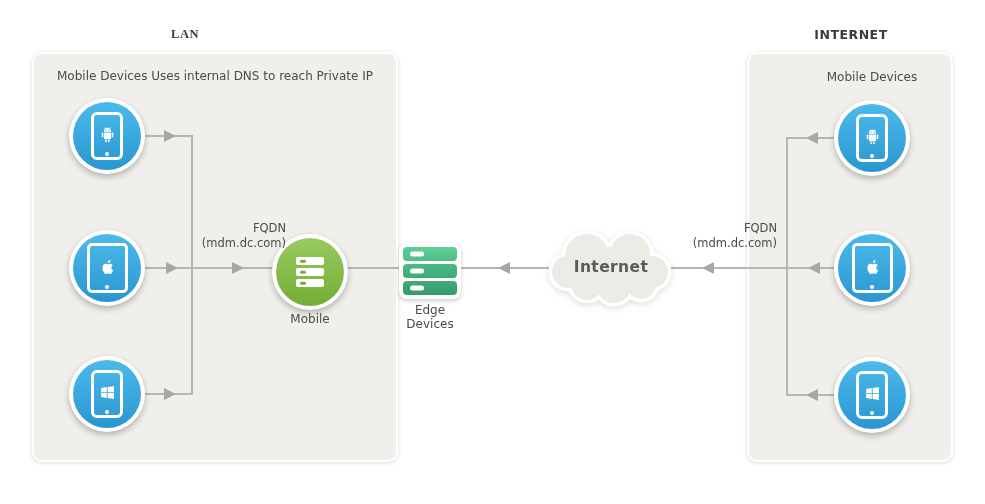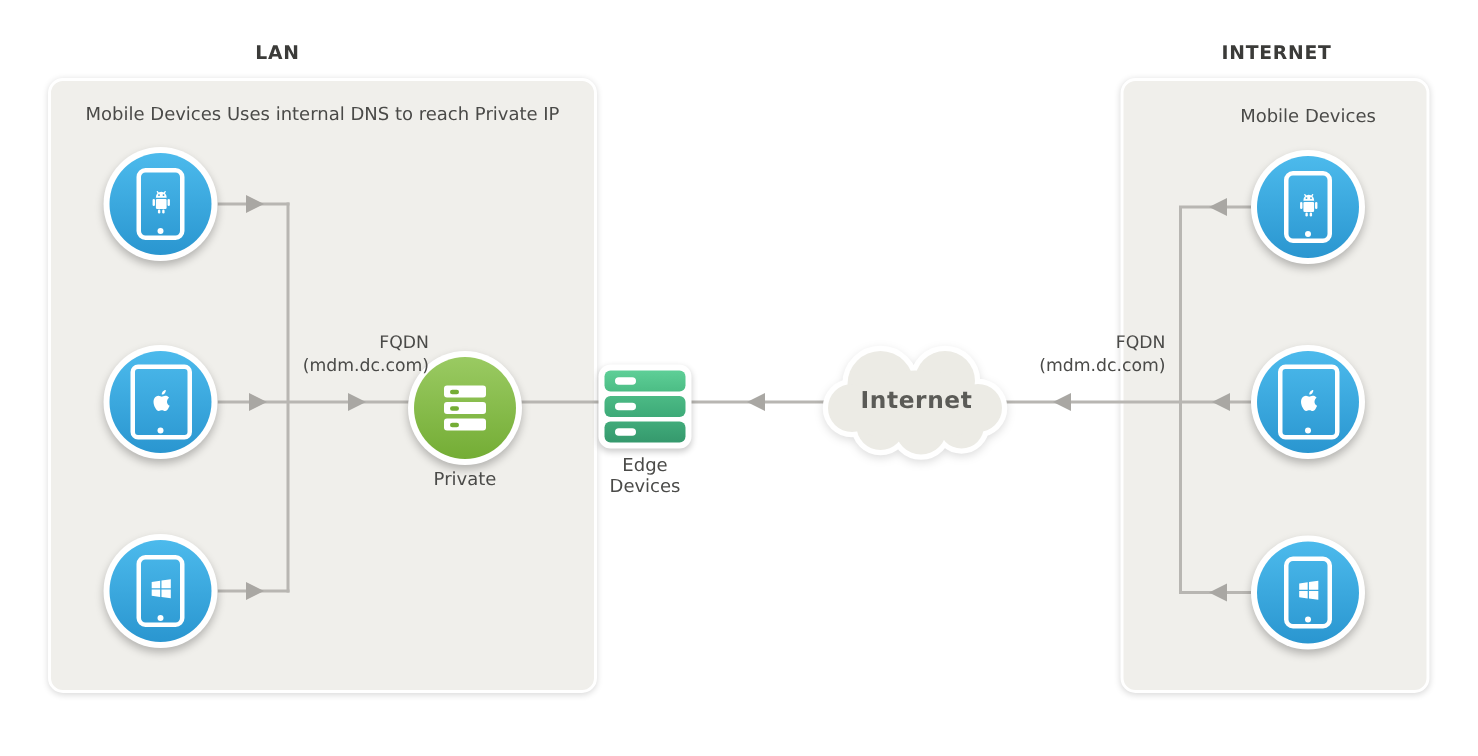--- a/index.html
+++ b/index.html
@@ -52,21 +52,21 @@
         filter:drop-shadow(0 2px 3px rgba(0,0,0,.13));}
   .cloud-text{position:absolute;left:561px;top:258px;width:100px;text-align:center;
         font-size:15.5px;font-weight:bold;color:#5b5b57;letter-spacing:.4px;z-index:5;}
   .node-label{position:absolute;font-size:12px;color:#4a4a48;text-align:center;z-index:5;line-height:14px;}
 </style>
 </head>
 <body>
 
 <div class="stage">
 
-  <div class="abs title" style="left:135px;top:27px;width:100px;">LAN</div>
+  <div class="abs title" style="left:135px;top:27px;width:100px;font-family:Liberation Serif, serif;">LAN</div>
   <div class="abs title" style="left:791px;top:27px;width:120px;">INTERNET</div>
 
   <div class="panel" style="left:32px;top:52px;width:366px;height:410px;"></div>
   <div class="panel" style="left:747px;top:52px;width:206px;height:410px;"></div>
 
   <div class="abs subtitle" style="left:40px;top:69px;width:350px;z-index:5;">Mobile Devices Uses internal DNS to reach Private IP</div>
   <div class="abs subtitle" style="left:797px;top:70px;width:150px;z-index:5;">Mobile Devices</div>
 
   <div class="line-h" style="left:145px;top:135px;width:48px;"></div>
   <div class="line-h" style="left:145px;top:267px;width:128px;"></div>
@@ -141,21 +141,21 @@
 
   <div class="device" style="left:272px;top:234px;">
     <div class="device-inner green">
       <div class="srv">
         <div class="bar"></div>
         <div class="bar"></div>
         <div class="bar"></div>
       </div>
     </div>
   </div>
-  <div class="node-label" style="left:260px;top:312px;width:100px;">Private</div>
+  <div class="node-label" style="left:260px;top:312px;width:100px;">Mobile</div>
 
   <div class="edge">
     <div class="ebar ebar1"></div>
     <div class="ebar ebar2"></div>
     <div class="ebar ebar3"></div>
   </div>
   <div class="node-label" style="left:402px;top:303px;width:56px;">Edge Devices</div>
 
   <svg class="cloud-svg" width="140" height="88" viewBox="0 0 140 88">
     <g stroke="#ffffff" stroke-width="7" fill="#ecebe5">

